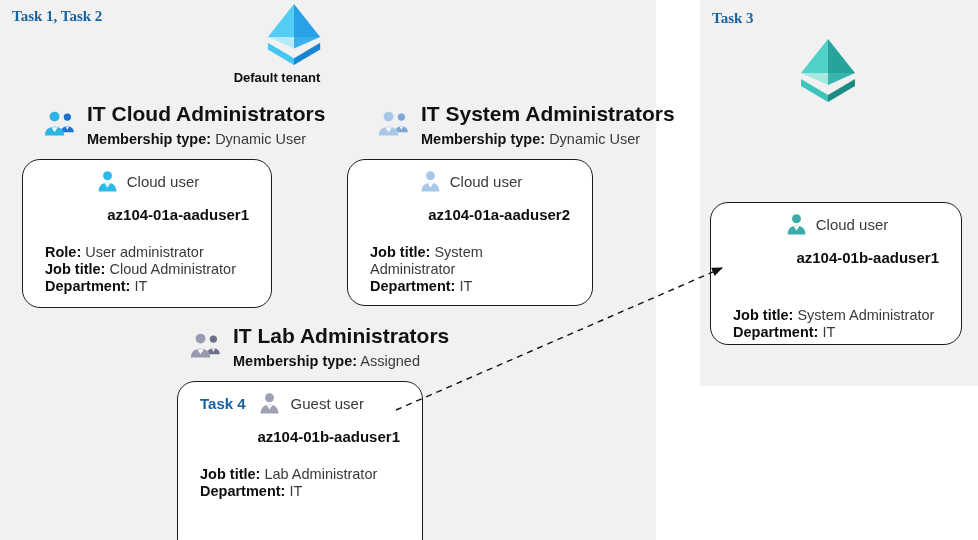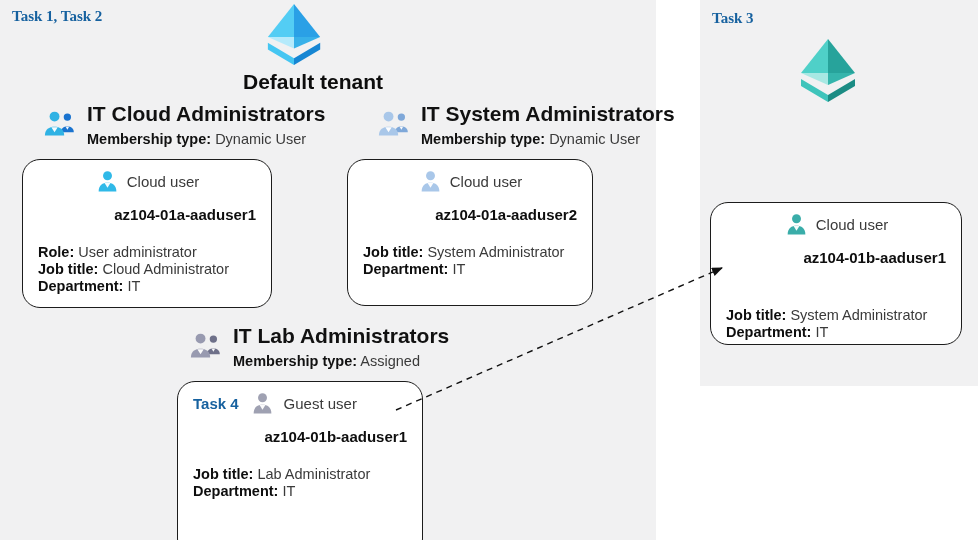--- a/index.html
+++ b/index.html
@@ -3,35 +3,35 @@
 <meta charset="utf-8">
 <style>
   html,body{margin:0;padding:0;background:#fff;}
   #canvas{position:relative;width:978px;height:540px;overflow:hidden;
     font-family:"Liberation Sans",sans-serif;background:#fff;}
   .panel{position:absolute;background:var(--panel);}
   #left-panel{left:0;top:0;width:656px;height:540px;}
   #right-panel{left:700px;top:0;width:278px;height:386px;}
   .task-label{position:absolute;font-weight:bold;font-size:15px;color:var(--task-label);font-family:Liberation Serif, serif;}
   .tenant-label{position:absolute;text-align:center;font-weight:bold;color:#0d0d0d;}
-  #default-tenant-label{left:228px;top:70px;width:170px;font-size:21px;}
+  #default-tenant-label{left:192px;top:70px;width:170px;font-size:13px;}
   #new-tenant-label{left:738px;top:118px;width:185px;font-size:16px;line-height:28px;word-spacing:5px;}
   .tenant-icon{position:absolute;}
   #default-tenant-icon{left:262px;top:3px;width:64px;height:62px;}
   #new-tenant-icon{left:795px;top:38px;width:66px;height:64px;}
   .group{position:absolute;display:flex;gap:10px;}
   .group svg{width:33px;height:28px;margin-top:7px;flex:0 0 auto;}
   .group-title{font-weight:bold;font-size:21px;color:#111;}
   .group-membership{font-size:14.5px;color:var(--text);margin-top:5px;}
   .group-membership b{color:#111;}
   #group-cloud{left:44px;top:102px;}
   #group-system{left:378px;top:102px;}
   #group-lab{left:190px;top:324px;}
   .card{position:absolute;box-sizing:border-box;background:var(--card-bg);
-    border:1.5px solid var(--card-border);border-radius:18px;padding:6px 15px;}
+    border:1.5px solid var(--card-border);border-radius:18px;padding:6px 22px;}
   #card1{left:22px;top:159px;width:250px;height:149px;}
   #card2{left:347px;top:159px;width:246px;height:147px;}
   #card3{left:177px;top:381px;width:246px;height:176px;}
   #card4{left:710px;top:202px;width:252px;height:143px;}
   .card-head{display:flex;align-items:center;justify-content:center;gap:7px;height:30px;}
   .card-head svg{width:25px;height:25px;flex:0 0 auto;}
   #card3 .card-head{justify-content:flex-start;gap:9px;}
   .task-mini{font-weight:bold;font-size:15px;color:var(--task-label);margin-right:2px;}
   .kind{font-size:15px;color:var(--text);}
   .name{font-weight:bold;font-size:15px;color:var(--text-strong);margin-top:10px;text-align:right;}

